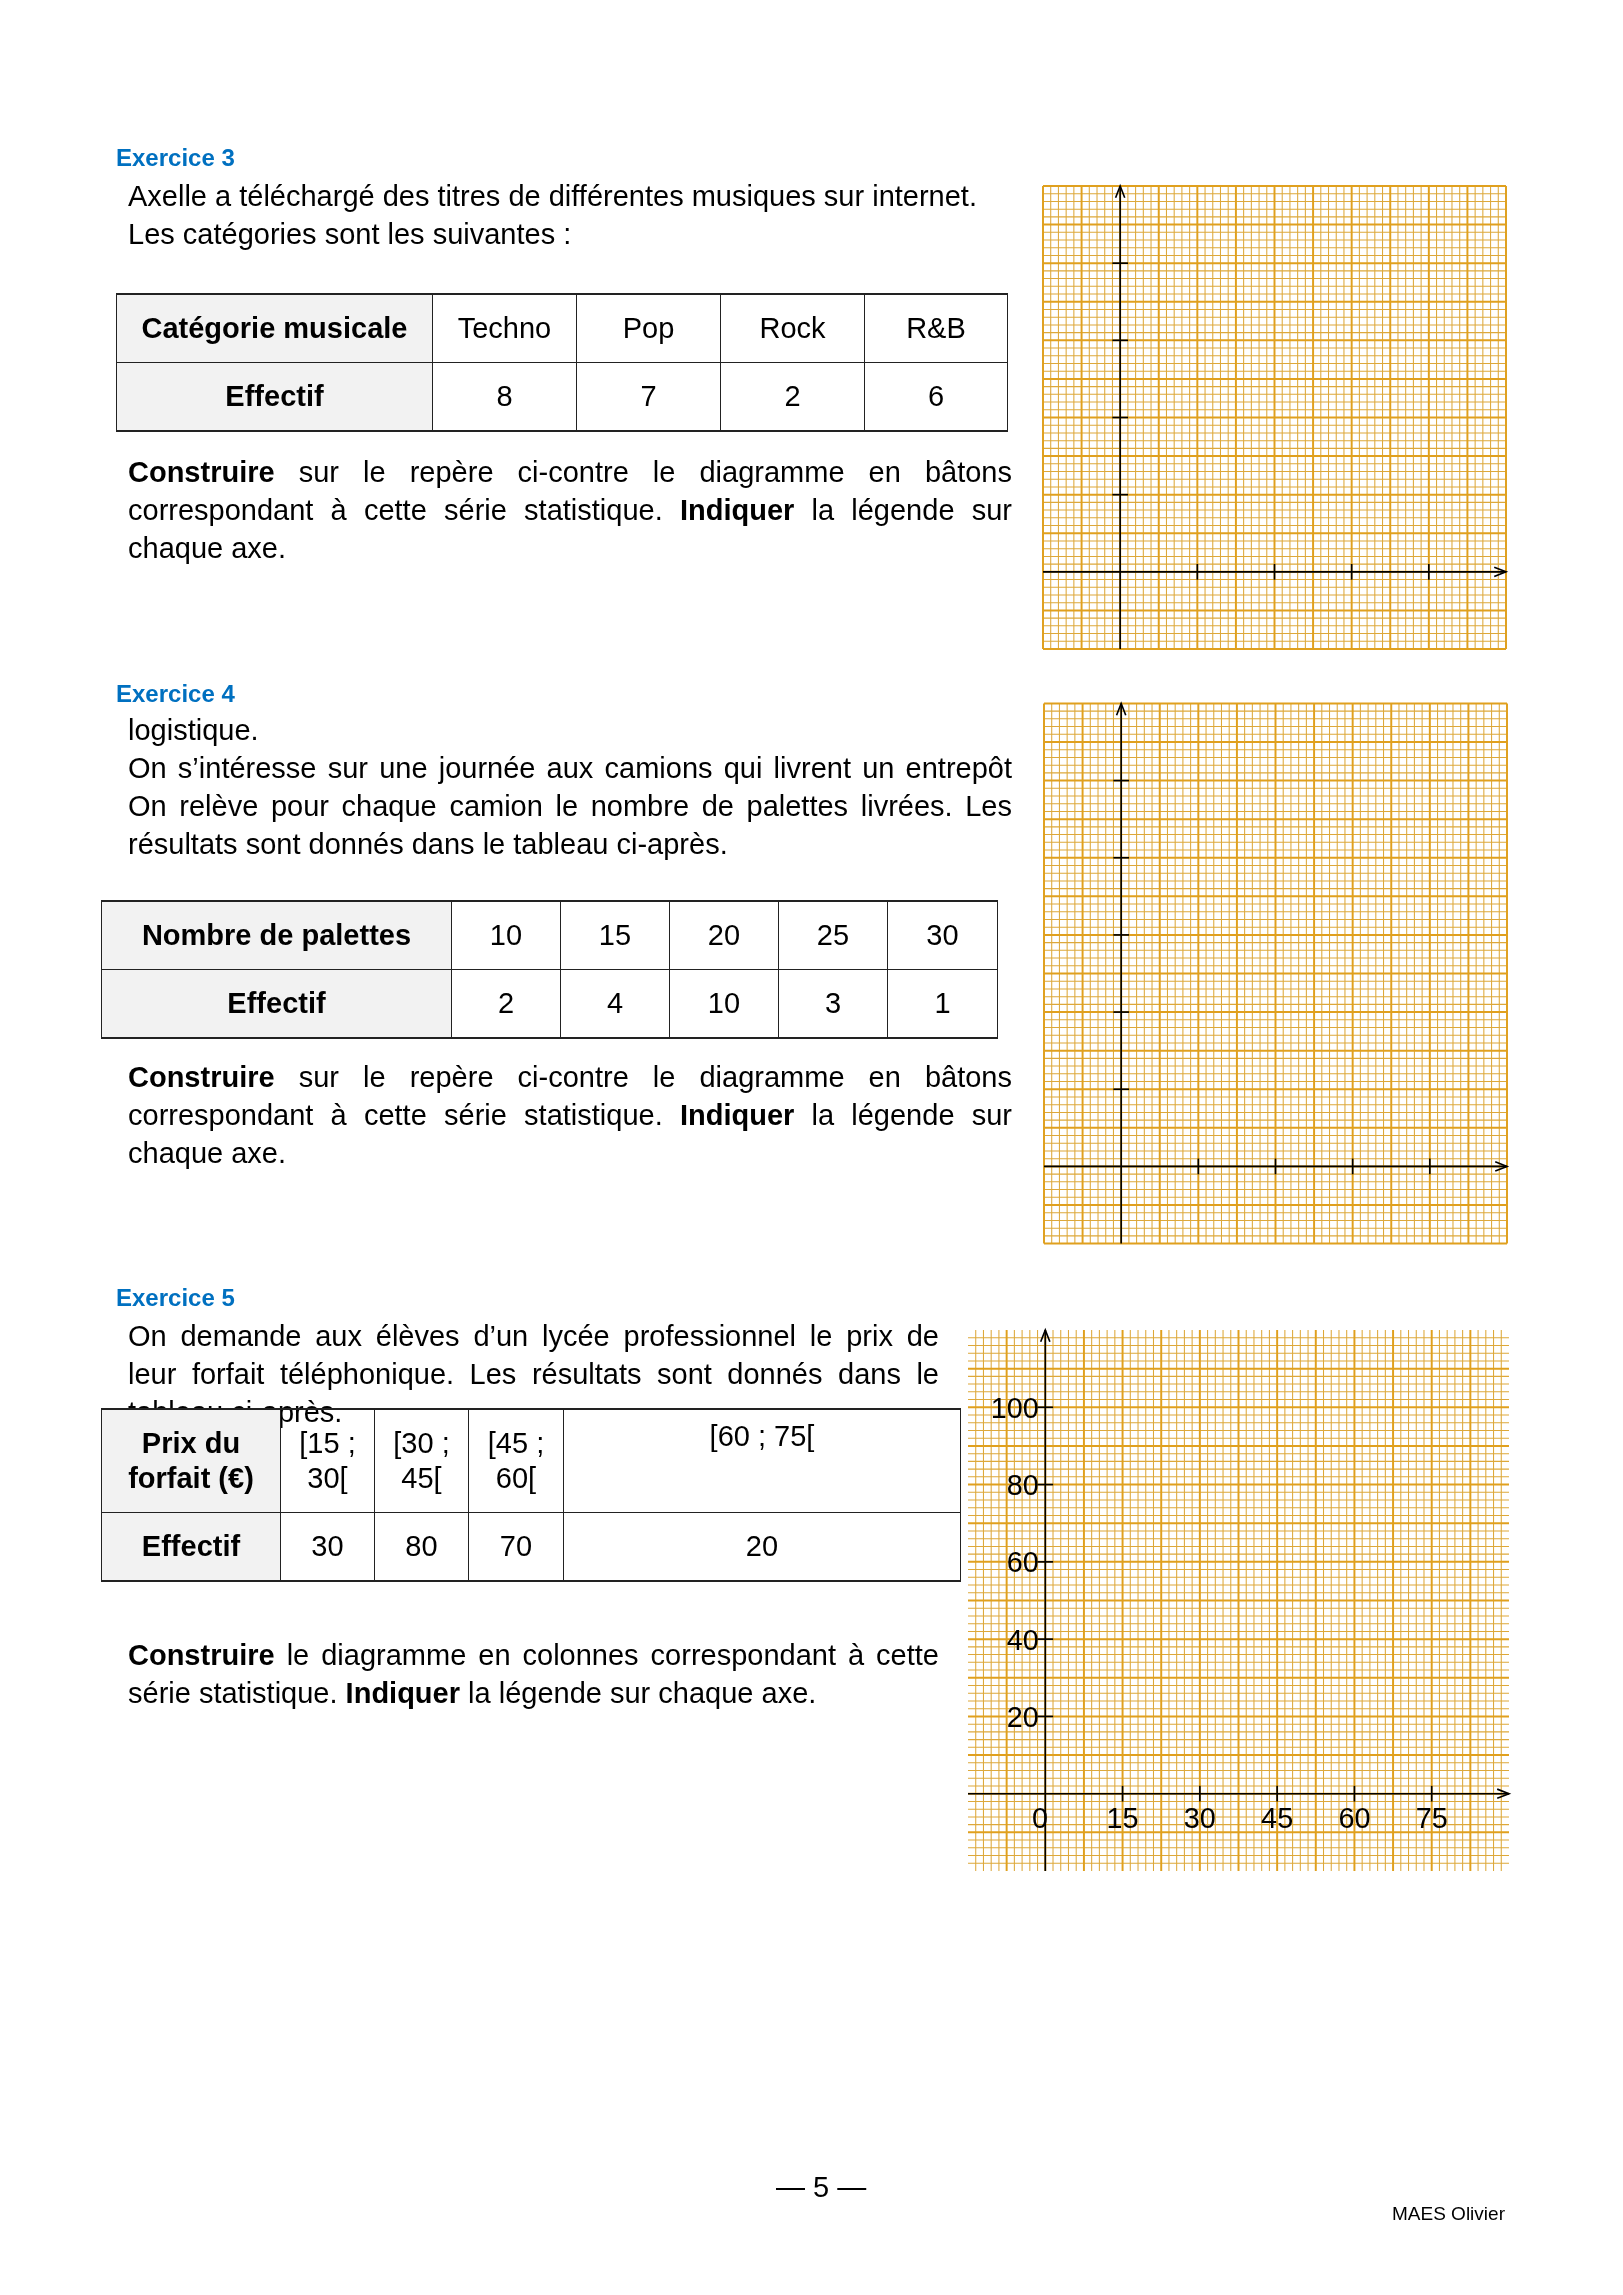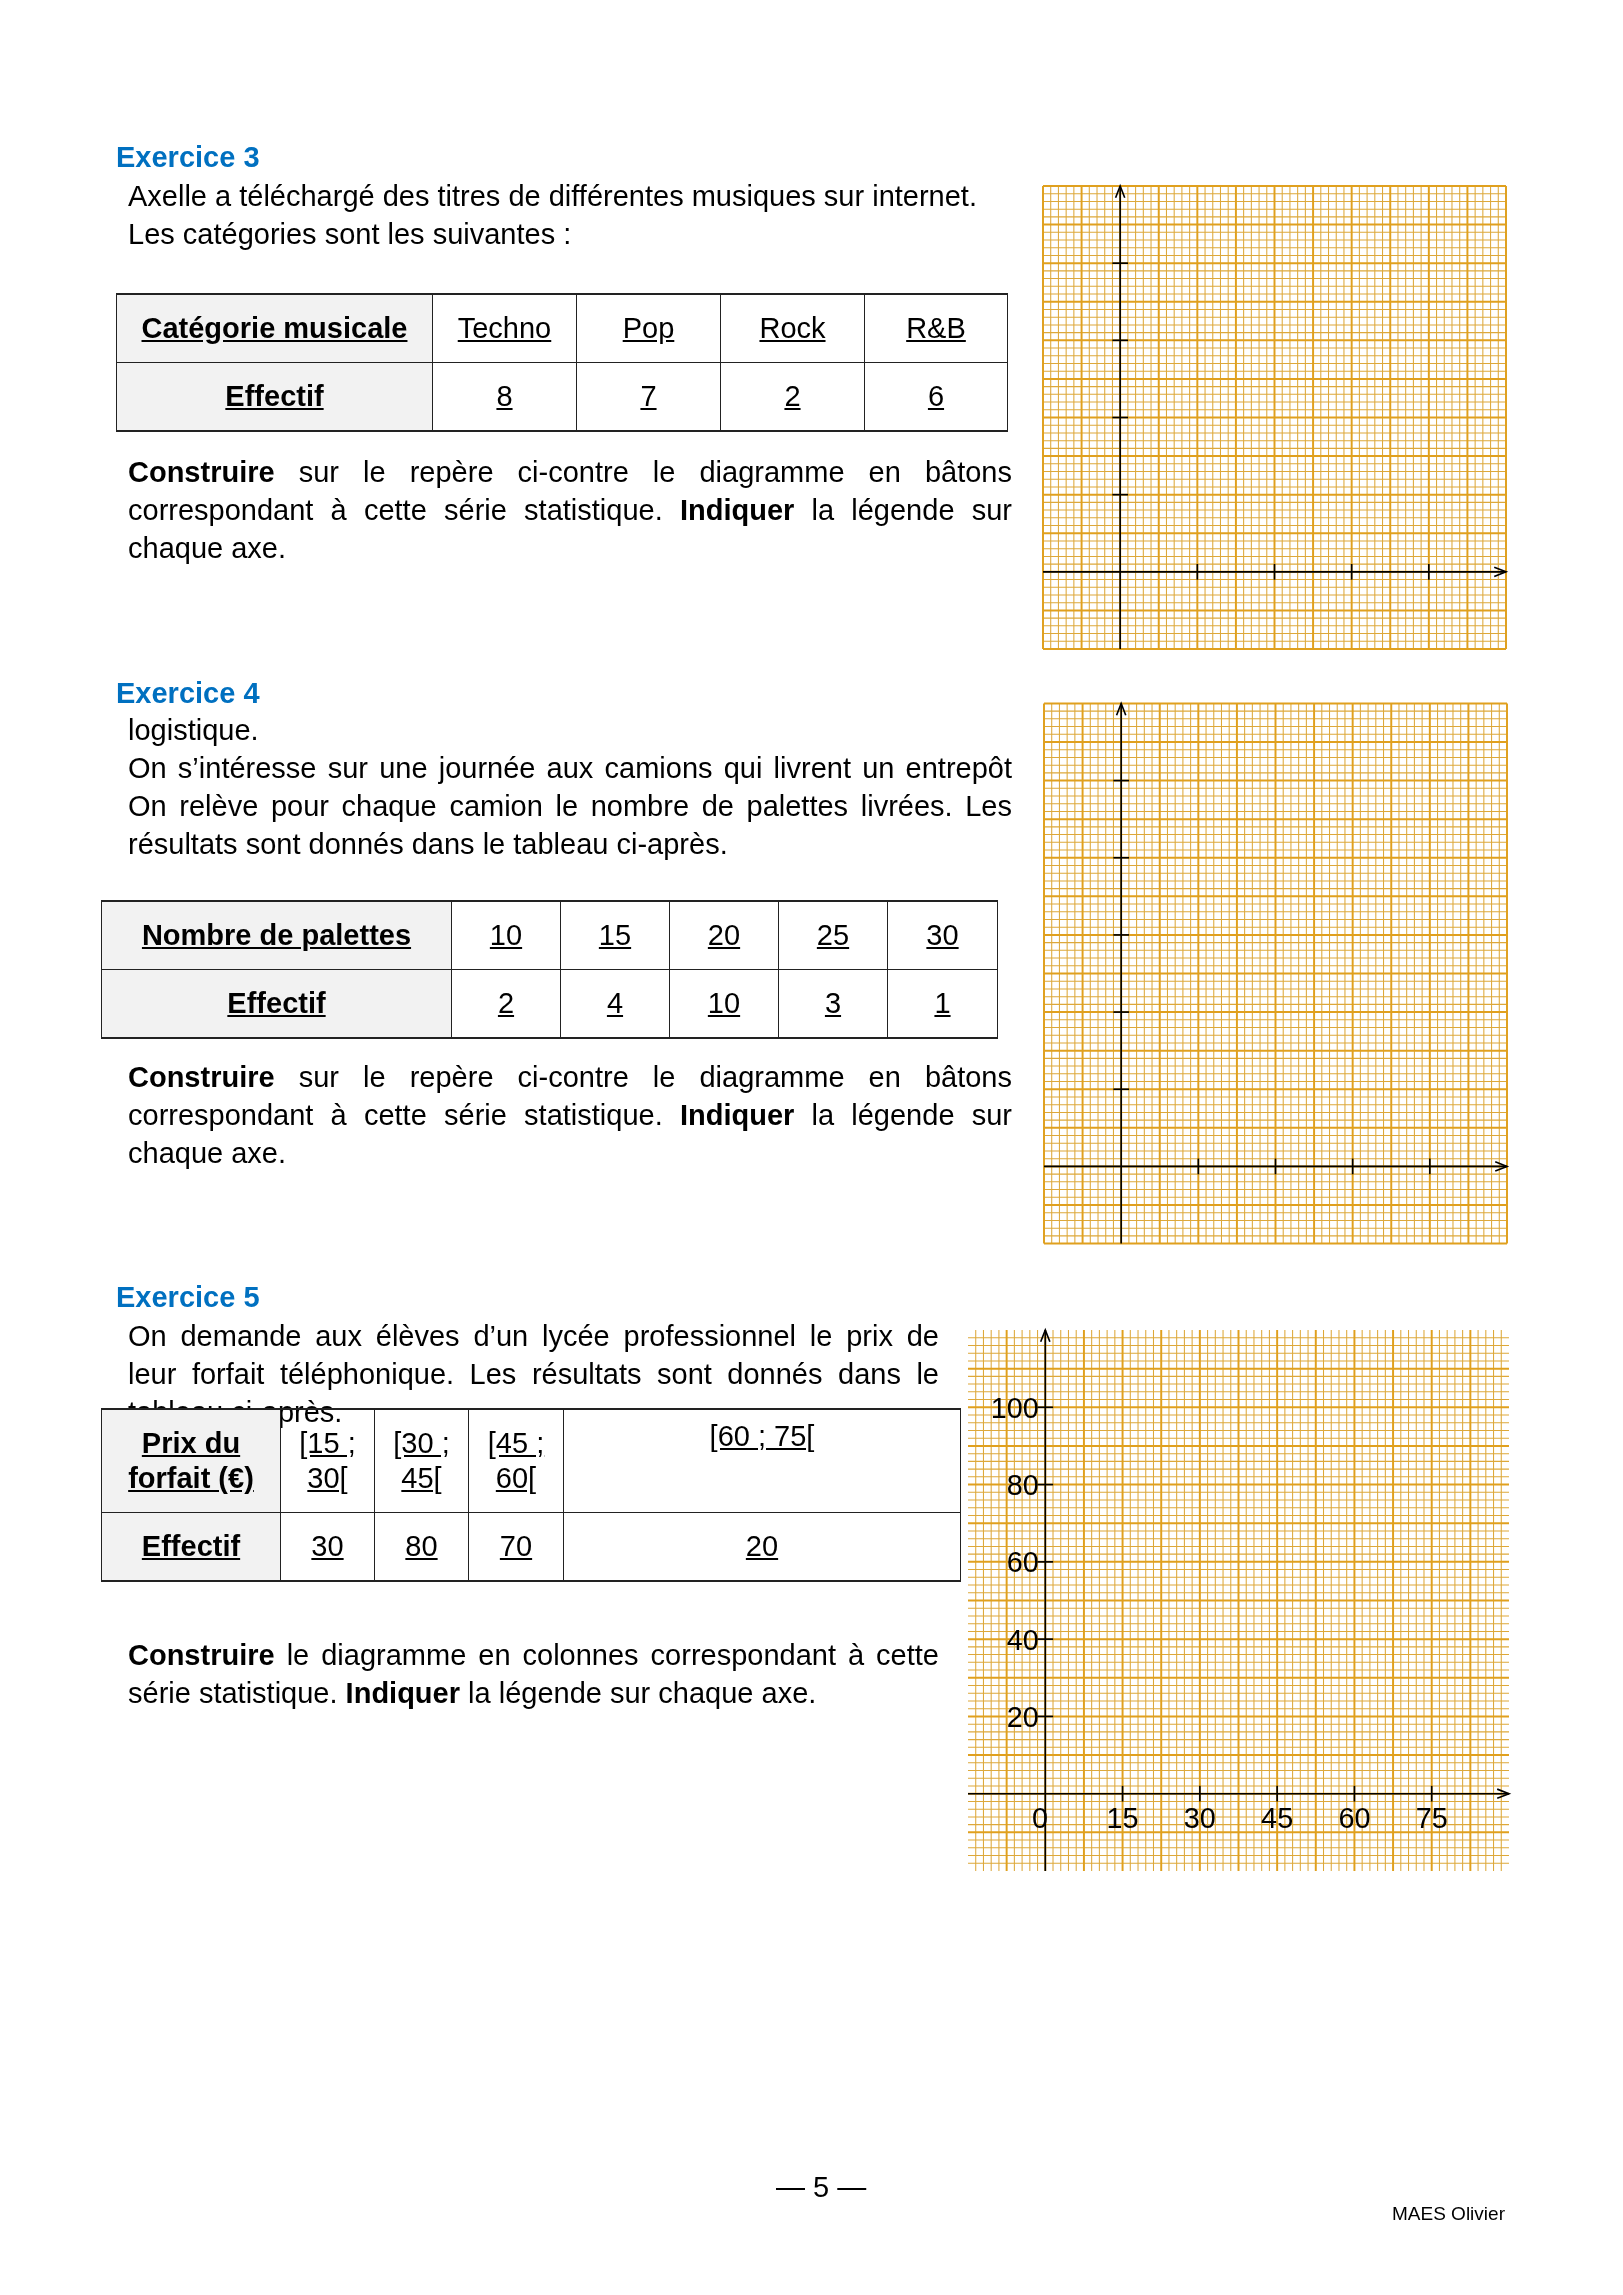--- a/index.html
+++ b/index.html
@@ -1,27 +1,27 @@
 <!DOCTYPE html>
 <html style="font-size:10.5px"><head>
 <meta charset="utf-8">
 <style>
   html, body { margin: 0; padding: 0; background: #ffffff; }
   body { width: 1623px; height: 2295px; position: relative; overflow: hidden;
          font-family: "Liberation Sans", sans-serif; color: #000; }
   .abs { position: absolute; }
-  .heading { font-weight: bold; color: #0070C0; font-size: 29px; line-height: 37px; white-space: nowrap; }
+  .heading { font-weight: bold; color: #0070C0; font-size: 24px; line-height: 37px; white-space: nowrap; }
   .para { font-size: 29px; line-height: 38px; }
   .para .line { display: block; white-space: nowrap; margin-left: 12px; }
   .para.justify .line { text-align: justify; text-align-last: justify; }
   .para .line.last { text-align-last: left; }
   b { font-weight: bold; }
 
   table.data { position: absolute; border-collapse: collapse; font-size: 29px; table-layout: fixed; }
-  table.data td { border: 1.3px solid #222; text-align: center; vertical-align: middle; padding: 16px; line-height: 35px; text-decoration: underline; }
+  table.data td { border: 1.3px solid #222; text-align: center; vertical-align: middle; padding: 16px; line-height: 35px; }
   table.data td.hdr { background: #F2F2F2; font-weight: bold; }
   table.data tr:first-child td { border-top: 2.6px solid #222; }
   table.data tr:last-child td { border-bottom: 2.6px solid #222; }
 
   svg.grid { position: absolute; overflow: visible; }
   .tick-label { font-family: "Liberation Sans", sans-serif; font-size: 44px; fill: #000; }
   .footer-page { font-size: 29px; white-space: nowrap; }
   .footer-author { font-size: 19px; white-space: nowrap; }
 </style>
 </head>

